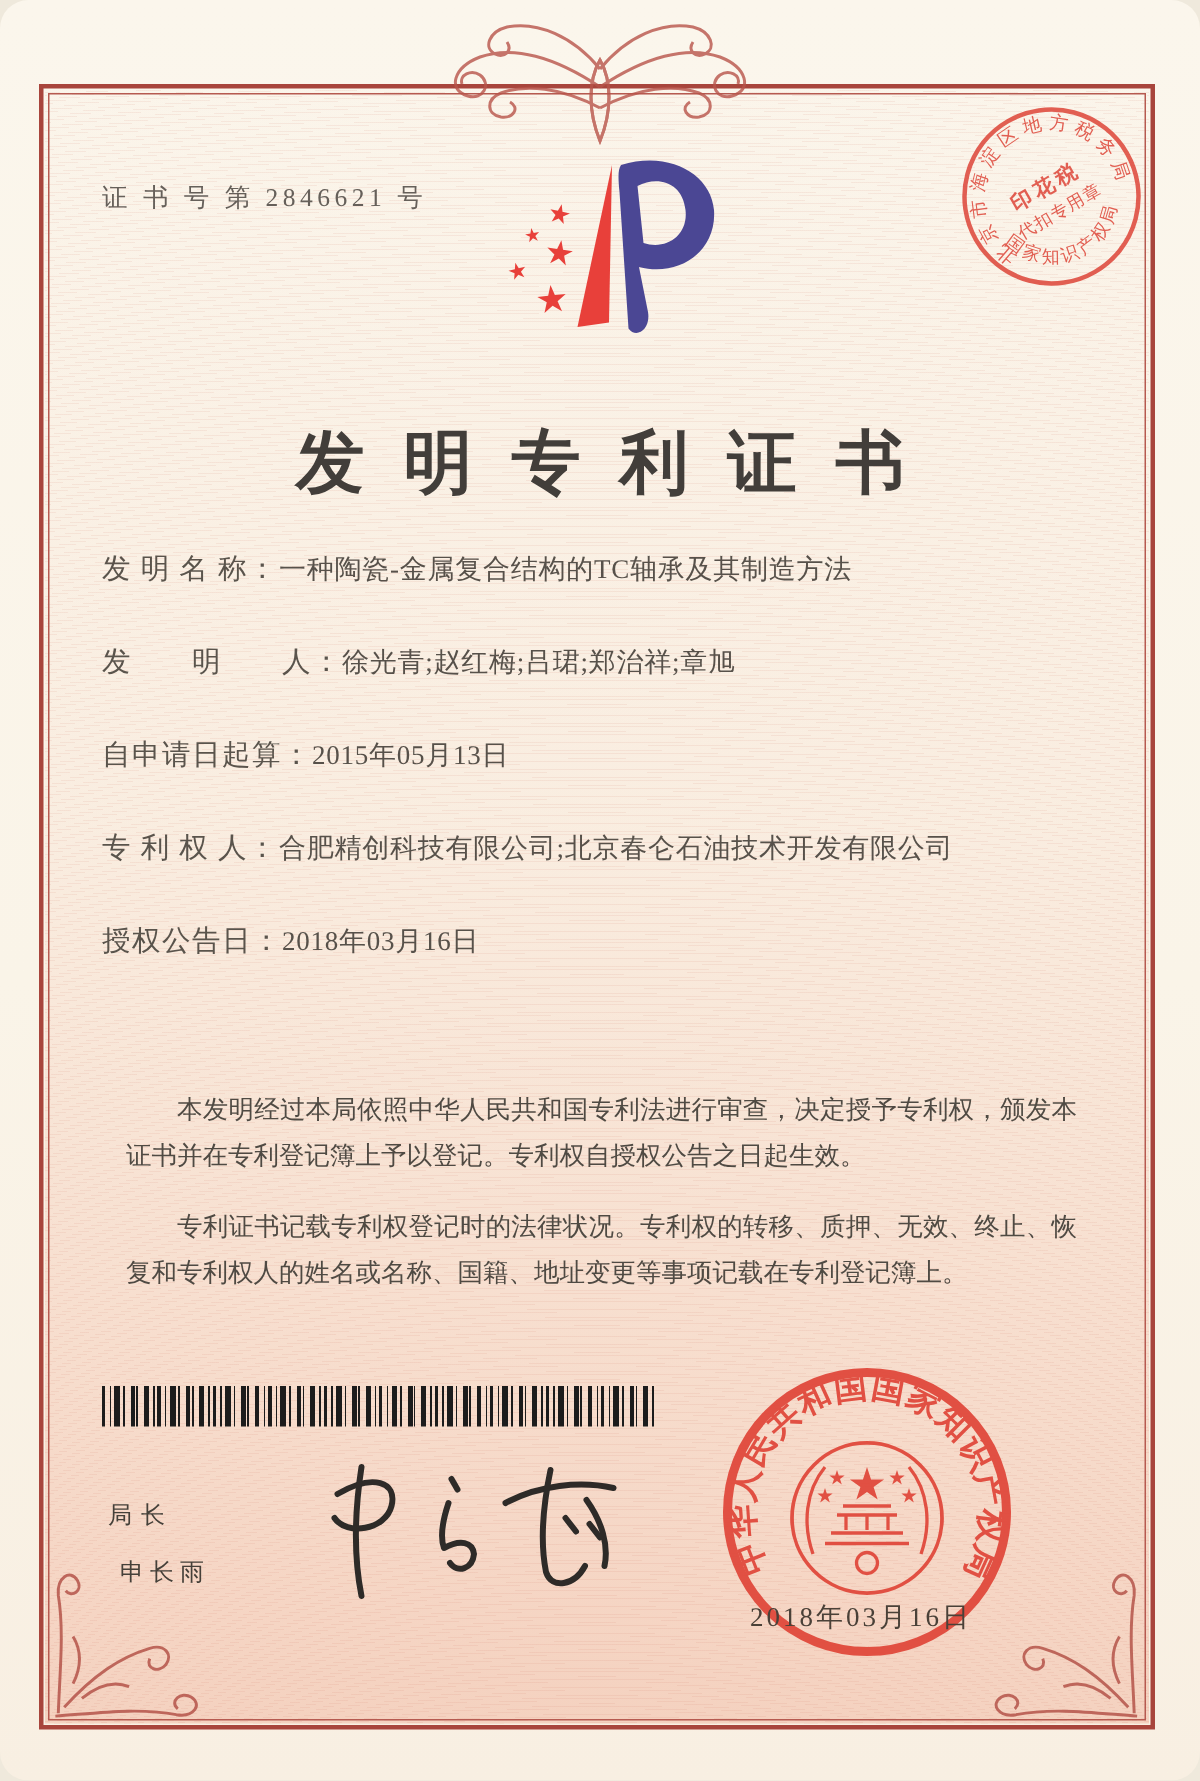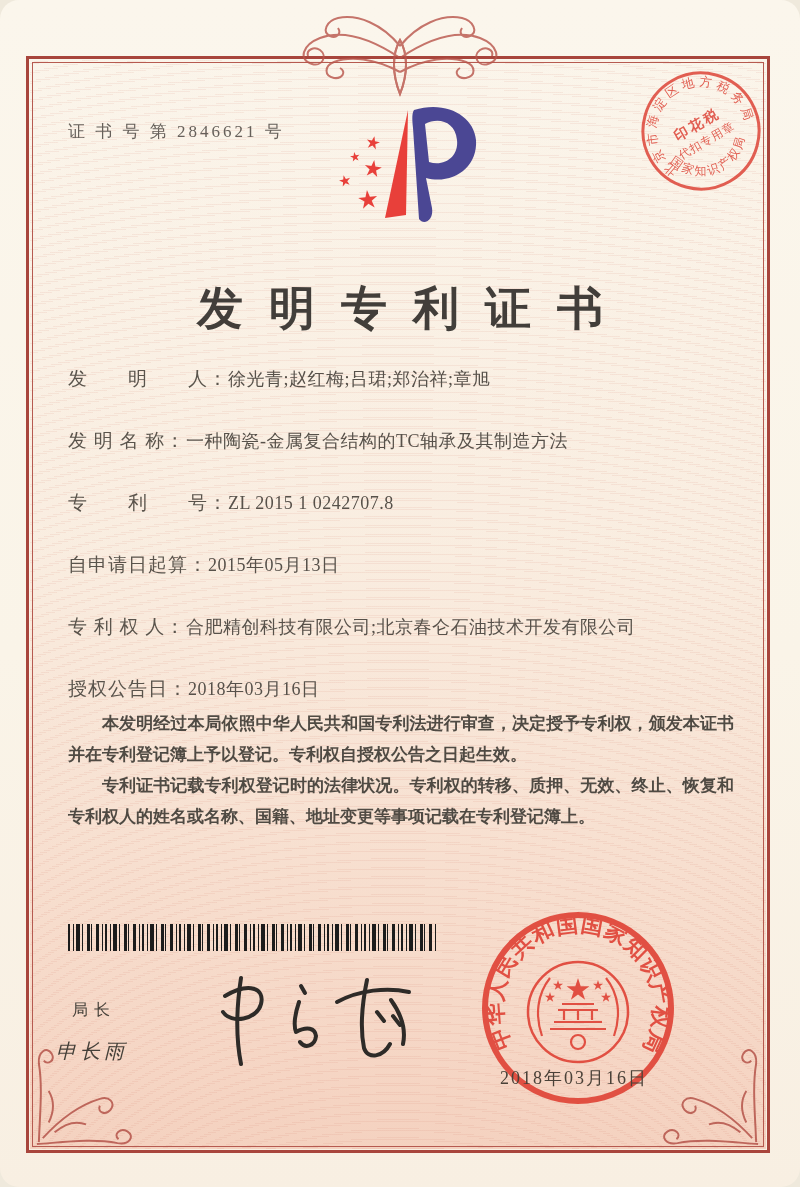--- a/index.html
+++ b/index.html
@@ -39,36 +39,36 @@
     letter-spacing:26px;text-indent:26px;margin-top:32px;
   }
   .fields{left:68px;top:366px;width:670px;}
   .field-row{height:26px;margin-bottom:36px;font-size:19px;color:#5a544c;white-space:nowrap;}
   .field-label{display:inline-block;min-width:118px;letter-spacing:1px;}
   .field-value{font-size:18px;color:#57514a;letter-spacing:0.5px;}
   .body-text{
     left:68px;top:708px;width:666px;
     font-size:17px;line-height:31px;color:#4f4a43;text-align:justify;
   }
-  .body-text p{margin:0;text-indent:2em;font-weight:bold;}
+  .body-text p{margin:16px;text-indent:2em;}
   .barcode{
     left:68px;top:924px;width:368px;height:27px;
     background:
       repeating-linear-gradient(90deg,
         #1c1c1c 0 2px,rgba(0,0,0,0) 2px 5px,
         #1c1c1c 5px 6px,rgba(0,0,0,0) 6px 8px,
         #1c1c1c 8px 12px,rgba(0,0,0,0) 12px 14px,
         #1c1c1c 14px 15px,rgba(0,0,0,0) 15px 19px,
         #1c1c1c 19px 22px,rgba(0,0,0,0) 22px 23px,
         #1c1c1c 23px 24px,rgba(0,0,0,0) 24px 28px,
         #1c1c1c 28px 31px,rgba(0,0,0,0) 31px 34px,
         #1c1c1c 34px 35px,rgba(0,0,0,0) 35px 37px);
   }
   .director-title{left:72px;top:1000px;font-size:16px;letter-spacing:6px;color:#454039;}
-  .director-name{left:56px;top:1038px;font-size:20px;letter-spacing:4px;color:#454039;font-style:italic;}
+  .director-name{left:80px;top:1038px;font-size:16px;letter-spacing:4px;color:#454039;}
   .signature{left:195px;top:972px;}
   .seal{left:478px;top:908px;opacity:0.92;}
   .seal-date{
     left:500px;top:1066px;font-size:18px;letter-spacing:2px;color:#4a4138;z-index:5;
   }
   .tax-stamp{left:636px;top:66px;transform:rotate(-30deg);opacity:0.85;}
   .logo{left:322px;top:90px;}
   .orn-top{left:250px;top:0px;}
   .orn-bl{left:31px;top:1032px;}
   .orn-br{left:646px;top:1032px;}
@@ -144,27 +144,24 @@
       </text>
       <text x="65" y="62" text-anchor="middle" font-size="14" font-weight="bold" letter-spacing="3">印花税</text>
       <text x="65" y="80" text-anchor="middle" font-size="11.5" letter-spacing="1">代扣专用章</text>
     </g>
   </svg>
 
   <div class="abs title">发明专利证书</div>
 
   <div class="abs fields">
     <div class="field-row">
+      <span class="field-label">发 明 名 称：</span><span class="field-value">一种陶瓷-金属复合结构的TC轴承及其制造方法</span>
+    </div>
+    <div class="field-row">
       <span class="field-label">发　　明　　人：</span><span class="field-value">徐光青;赵红梅;吕珺;郑治祥;章旭</span>
-    </div>
-    <div class="field-row">
-      <span class="field-label">发 明 名 称：</span><span class="field-value">一种陶瓷-金属复合结构的TC轴承及其制造方法</span>
-    </div>
-    <div class="field-row">
-      <span class="field-label">专　　利　　号：</span><span class="field-value">ZL 2015 1 0242707.8</span>
     </div>
     <div class="field-row">
       <span class="field-label">自申请日起算：</span><span class="field-value">2015年05月13日</span>
     </div>
     <div class="field-row">
       <span class="field-label">专 利 权 人：</span><span class="field-value">合肥精创科技有限公司;北京春仑石油技术开发有限公司</span>
     </div>
     <div class="field-row">
       <span class="field-label">授权公告日：</span><span class="field-value">2018年03月16日</span>
     </div>

